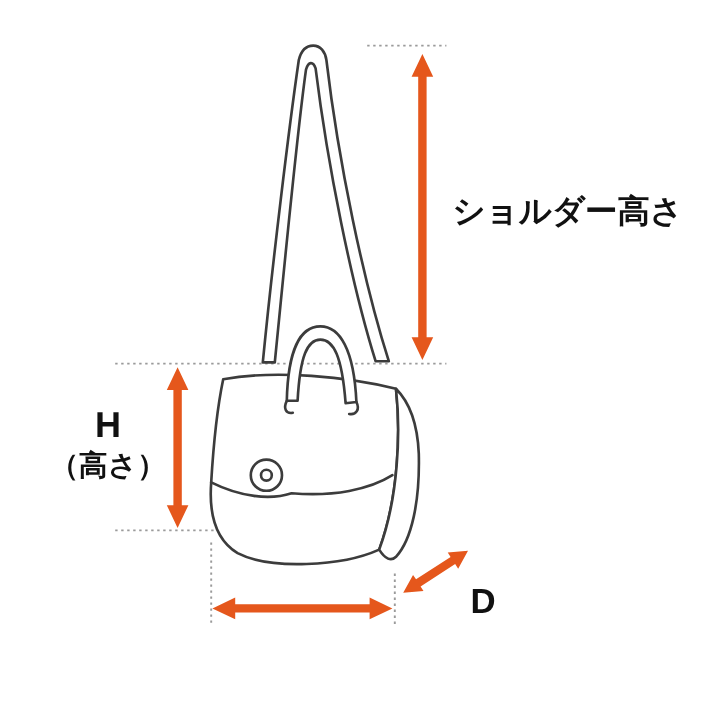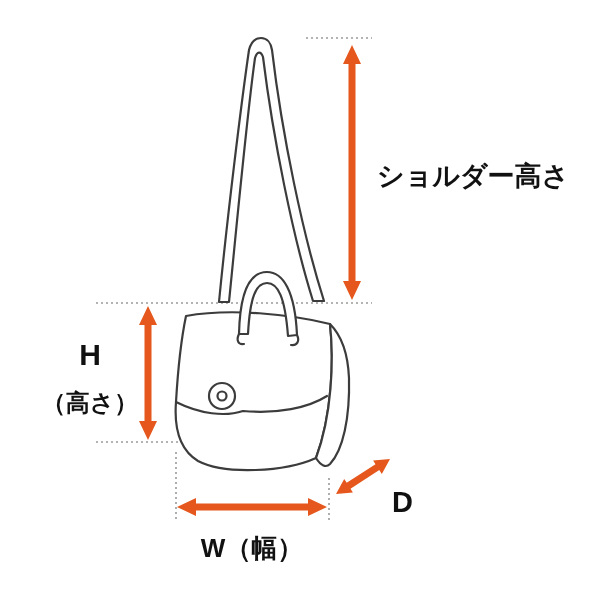--- a/index.html
+++ b/index.html
@@ -14,21 +14,21 @@
   .label{
     position:absolute;
     color:#111111;
     font-weight:600;
     line-height:1.25;
     white-space:nowrap;
   }
   .label-shoulder{left:377px;top:160px;font-size:27px;}
   .label-height{left:30px;top:336px;width:120px;text-align:center;}
   .label-height .big{font-size:30px;display:block;}
-  .label-height .sub{font-size:24px;display:block;margin-top:14px;}
+  .label-height .sub{font-size:24px;display:block;margin-top:0;}
   .label-width{left:172px;top:532px;width:160px;text-align:center;font-size:26px;}
   .label-depth{left:376px;top:484px;text-align:left;}
   .label-depth .big{font-size:29px;display:block;padding-left:16px;}
   .label-depth .sub{font-size:24px;display:block;margin-top:2px;}
 </style>
 </head>
 <body>
 
 <div class="stage">
 
@@ -72,19 +72,18 @@
     </g>
   </svg>
 
   <div class="label label-shoulder">ショルダー高さ</div>
 
   <div class="label label-height">
     <span class="big">H</span>
     <span class="sub">（高さ）</span>
   </div>
 
-  <div class="label label-width">W（幅）</div>
 
   <div class="label label-depth">
     <span class="big">D</span>
   </div>
 
 </div>
 
 </body></html>

